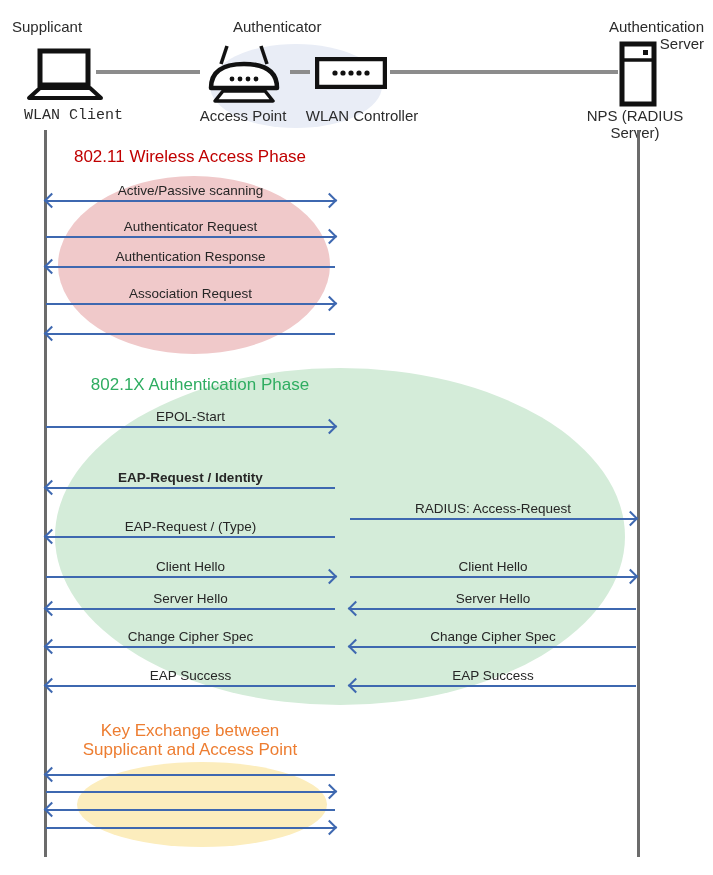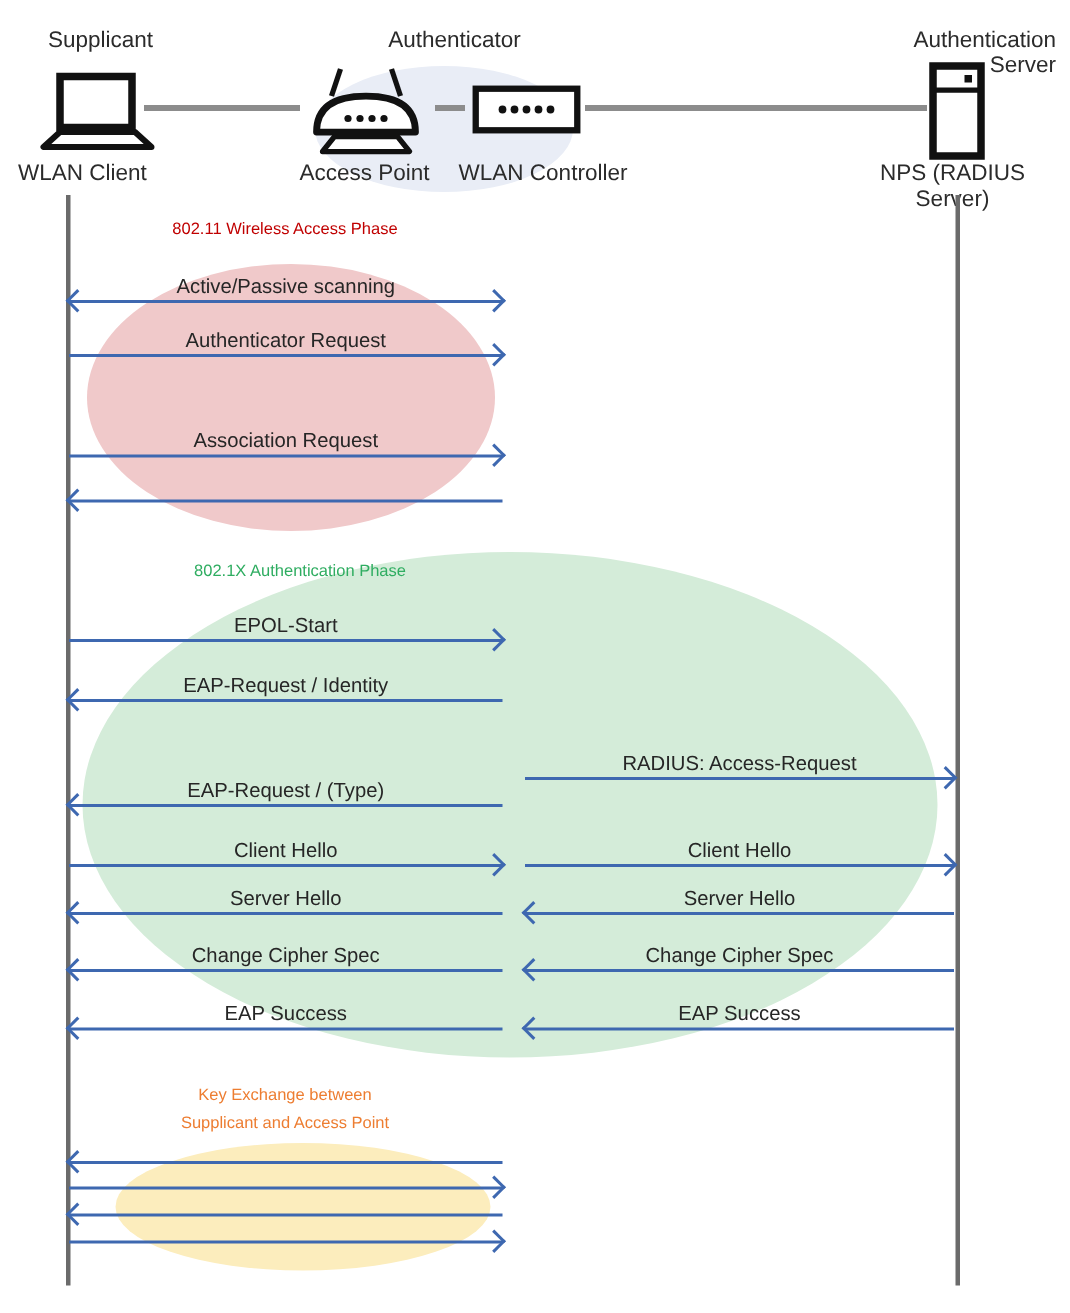--- a/index.html
+++ b/index.html
@@ -3,24 +3,24 @@
 <meta charset="utf-8">
 <style>
   html,body{margin:0;padding:0;background:#fff;}
   .canvas{
     position:relative;width:713px;height:875px;background:#fff;
     font-family:"Liberation Sans", sans-serif;overflow:hidden;
   }
   
   .role-label{position:absolute;top:18px;font-size:15px;}
   .role-supplicant{left:12px;}
-  .role-authenticator{left:233px;width:140px;text-align:center;}
+  .role-authenticator{left:233px;width:140px;}
   .role-authserver{left:563px;width:141px;text-align:right;}
   .device-label{position:absolute;top:107px;font-size:15px;}
-  .dev-client{left:12px;}
+  .dev-client{left:24px;font-family:Liberation Mono, monospace;}
   .dev-ap{left:183px;width:120px;text-align:center;}
   .dev-ctrl{left:302px;width:120px;text-align:center;}
   .dev-nps{left:565px;width:140px;text-align:center;}
   .icon{position:absolute;}
   .icon-laptop{left:26px;top:48px;}
   .icon-ap{left:203px;top:44px;}
   .icon-ctrl{left:315px;top:57px;}
   .icon-server{left:619px;top:41px;}
   .connector{position:absolute;top:70px;height:4px;}
   .connector-1{left:96px;width:104px;}
@@ -33,42 +33,42 @@
   .ellipse-dot1x{left:55px;top:368px;width:570px;height:337px;}
   .ellipse-key{left:77px;top:762px;width:250px;height:85px;}
   
   .lifeline{position:absolute;top:130px;width:3px;height:727px;z-index:1;}
   .lifeline-client{left:44px;}
   .lifeline-server{left:637px;}
   .lifeline-dashed{background:none !important;}
   .lifeline-ctrl-a{left:338px;}
   .lifeline-ctrl-b{left:346px;}
   
-  .phase-title{position:absolute;width:280px;text-align:center;font-size:11px;z-index:3;}
+  .phase-title{position:absolute;width:280px;text-align:center;font-size:17px;z-index:3;}
   .title-wireless{left:50px;top:147px;}
   .title-dot1x{left:60px;top:375px;}
   .title-key{left:50px;top:721px;line-height:19px;}
   .title-key span{display:block;}
   
   .messages-layer{position:absolute;left:0;top:0;width:600px;height:875px;z-index:3;}
   .message{position:absolute;height:26px;}
   .msg-line{position:absolute;left:0;right:0;top:19px;height:2px;}
   .msg-label{position:absolute;left:-20px;right:-20px;top:2px;text-align:center;font-size:13.5px;white-space:nowrap;}
   .chev{position:absolute;top:14px;width:11px;height:11px;border:0 solid;box-sizing:border-box;}
   .chev-right{right:0;border-top-width:2.5px;border-right-width:2.5px;transform:rotate(45deg);}
   .chev-left{left:0;border-top-width:2.5px;border-left-width:2.5px;transform:rotate(-45deg);}
 </style>
 </head>
 <body>
 
 <div class="canvas">
 
   <div class="ellipse ellipse-authenticator" style="background: rgb(233, 237, 246);"></div>
 
-  <div class="role-label role-supplicant" style="color: rgb(43, 43, 43); margin-left: 20px;">Supplicant</div>
+  <div class="role-label role-supplicant" style="color: rgb(43, 43, 43);">Supplicant</div>
   <div class="role-label role-authenticator" style="color: rgb(43, 43, 43);">Authenticator</div>
   <div class="role-label role-authserver" style="color: rgb(43, 43, 43);">Authentication Server</div>
 
   <div class="connector connector-1" style="background: rgb(140, 140, 140);"></div>
   <div class="connector connector-2" style="background: rgb(140, 140, 140);"></div>
   <div class="connector connector-3" style="background: rgb(140, 140, 140);"></div>
 
   <div class="icon icon-laptop">
     <svg width="78" height="54" viewBox="0 0 78 54">
       <rect x="14" y="3" width="48" height="34" fill="#fff" stroke="#111" stroke-width="5"></rect>
@@ -131,35 +131,40 @@
         <div class="msg-line" style="background: rgb(62, 104, 176);"></div>
         <span class="chev chev-right" style="border-color: rgb(62, 104, 176);"></span>
         <span class="chev chev-left" style="border-color: rgb(62, 104, 176);"></span>
         <div class="msg-label" style="color: rgb(38, 38, 38);">Active/Passive scanning</div>
       </div>
       <div class="message" style="left: 46px; top: 217px; width: 289px;">
         <div class="msg-line" style="background: rgb(62, 104, 176);"></div>
         <span class="chev chev-right" style="border-color: rgb(62, 104, 176);"></span>
         <div class="msg-label" style="color: rgb(38, 38, 38);">Authenticator Request</div>
       </div>
+      <div class="message" style="left: 46px; top: 247px; width: 289px;">
+        <div class="msg-line" style="background: rgb(62, 104, 176);"></div>
+        <span class="chev chev-left" style="border-color: rgb(62, 104, 176);"></span>
+        <div class="msg-label" style="color: rgb(38, 38, 38);">Authentication Response</div>
+      </div>
       <div class="message" style="left: 46px; top: 284px; width: 289px;">
         <div class="msg-line" style="background: rgb(62, 104, 176);"></div>
         <span class="chev chev-right" style="border-color: rgb(62, 104, 176);"></span>
         <div class="msg-label" style="color: rgb(38, 38, 38);">Association Request</div>
       </div>
       <div class="message" style="left: 46px; top: 314px; width: 289px;">
         <div class="msg-line" style="background: rgb(62, 104, 176);"></div>
         <span class="chev chev-left" style="border-color: rgb(62, 104, 176);"></span>
       </div>
       <div class="message" style="left: 46px; top: 407px; width: 289px;">
         <div class="msg-line" style="background: rgb(62, 104, 176);"></div>
         <span class="chev chev-right" style="border-color: rgb(62, 104, 176);"></span>
         <div class="msg-label" style="color: rgb(38, 38, 38);">EPOL-Start</div>
       </div>
-      <div class="message" style="left: 46px; top: 447px; width: 289px;">
+      <div class="message" style="left: 46px; top: 468px; width: 289px; font-weight: bold;">
         <div class="msg-line" style="background: rgb(62, 104, 176);"></div>
         <span class="chev chev-left" style="border-color: rgb(62, 104, 176);"></span>
         <div class="msg-label" style="color: rgb(38, 38, 38);">EAP-Request / Identity</div>
       </div>
       <div class="message" style="left: 350px; top: 499px; width: 286px;">
         <div class="msg-line" style="background: rgb(62, 104, 176);"></div>
         <span class="chev chev-right" style="border-color: rgb(62, 104, 176);"></span>
         <div class="msg-label" style="color: rgb(38, 38, 38);">RADIUS: Access-Request</div>
       </div>
       <div class="message" style="left: 46px; top: 517px; width: 289px;">

